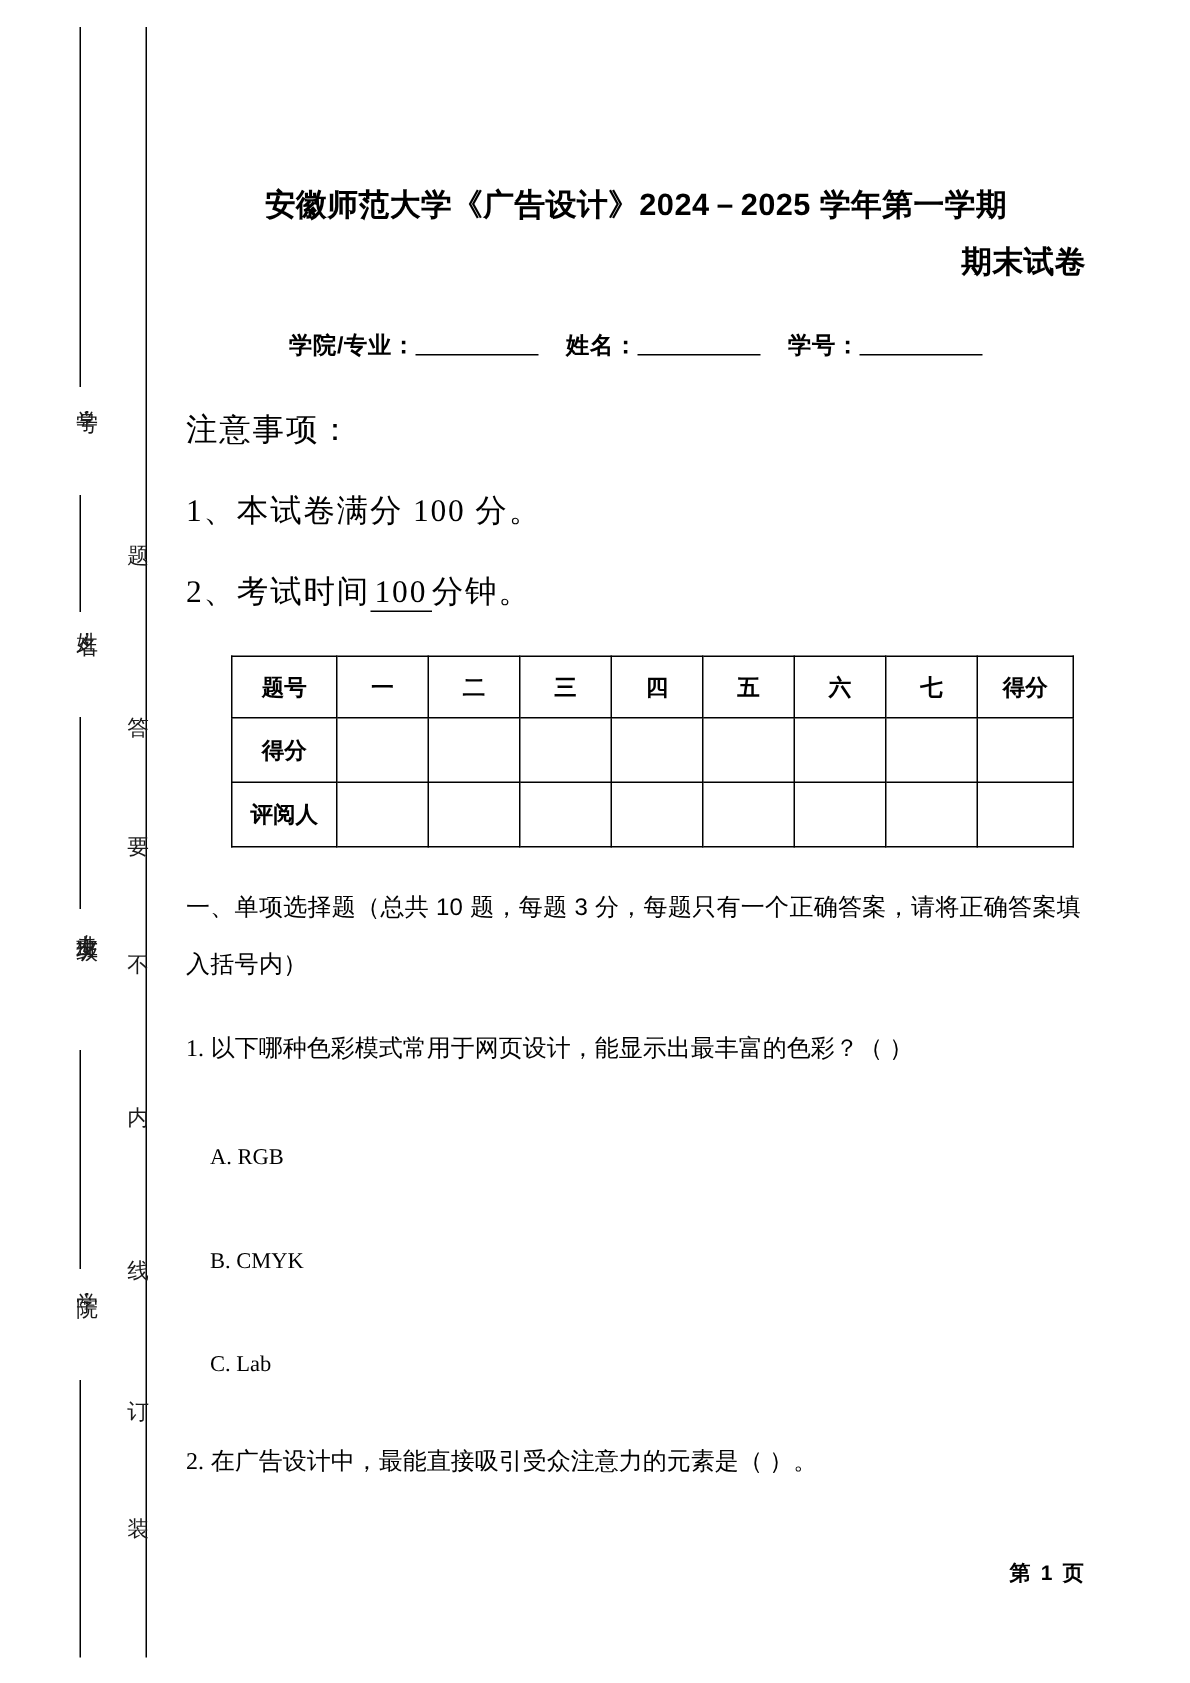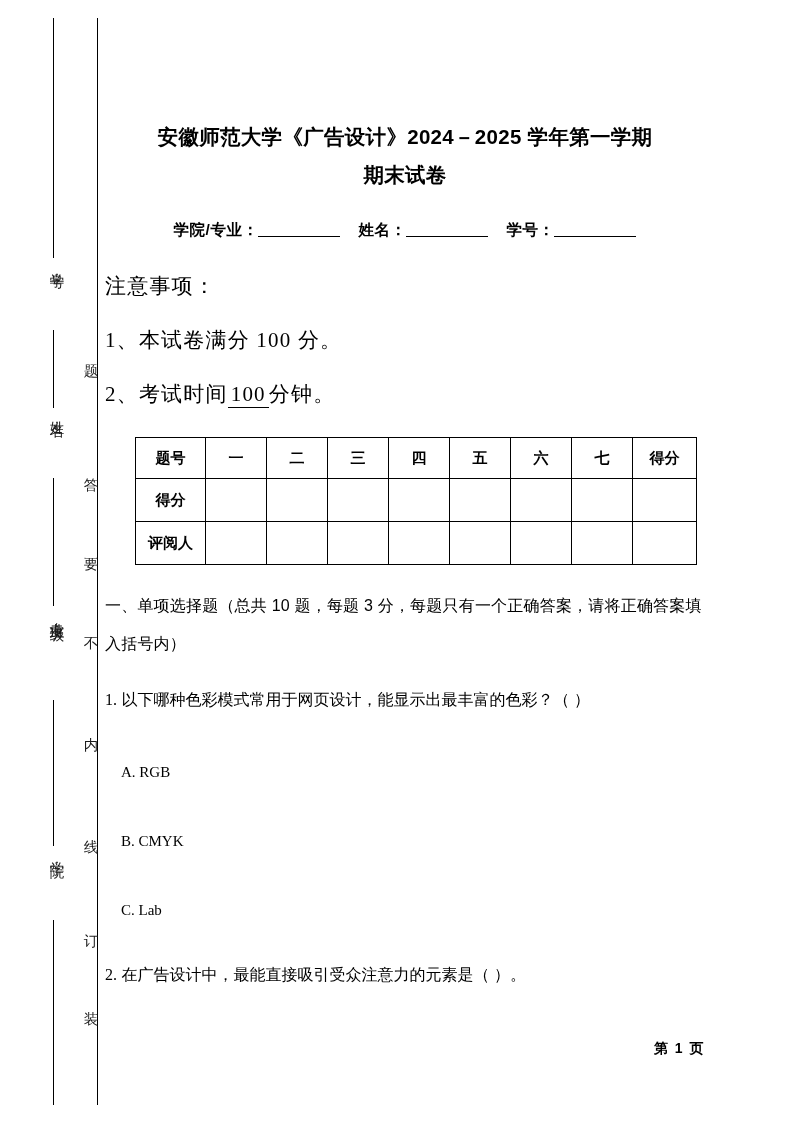--- a/index.html
+++ b/index.html
@@ -63,37 +63,37 @@
     text-orientation: upright;
     font-family: "Liberation Serif", "DejaVu Serif", serif;
     font-size: 14.5px;
     line-height: 1;
     color: #1a1a1a;
   }
 
   
   #page-content {
     position: absolute;
-    left: 105px;
+    left: 124px;
     top: 0;
     width: 600px;
     height: 1122px;
   }
 
   #exam-title {
     margin: 0;
     padding-top: 118px;
     font-family: "Liberation Sans", "DejaVu Sans", sans-serif;
     font-weight: bold;
     font-size: 20.5px;
     line-height: 38px;
     text-align: center;
     letter-spacing: 0.3px;
   }
-  #exam-title .title-line2 { display: block; }
+  #exam-title .title-line2 { display: block; text-align: right; }
 
   #student-info {
     margin: 0;
     padding-top: 26px;
     text-align: center;
     font-family: "Liberation Sans", "DejaVu Sans", sans-serif;
     font-weight: bold;
     font-size: 15.5px;
     letter-spacing: 0.5px;
   }

